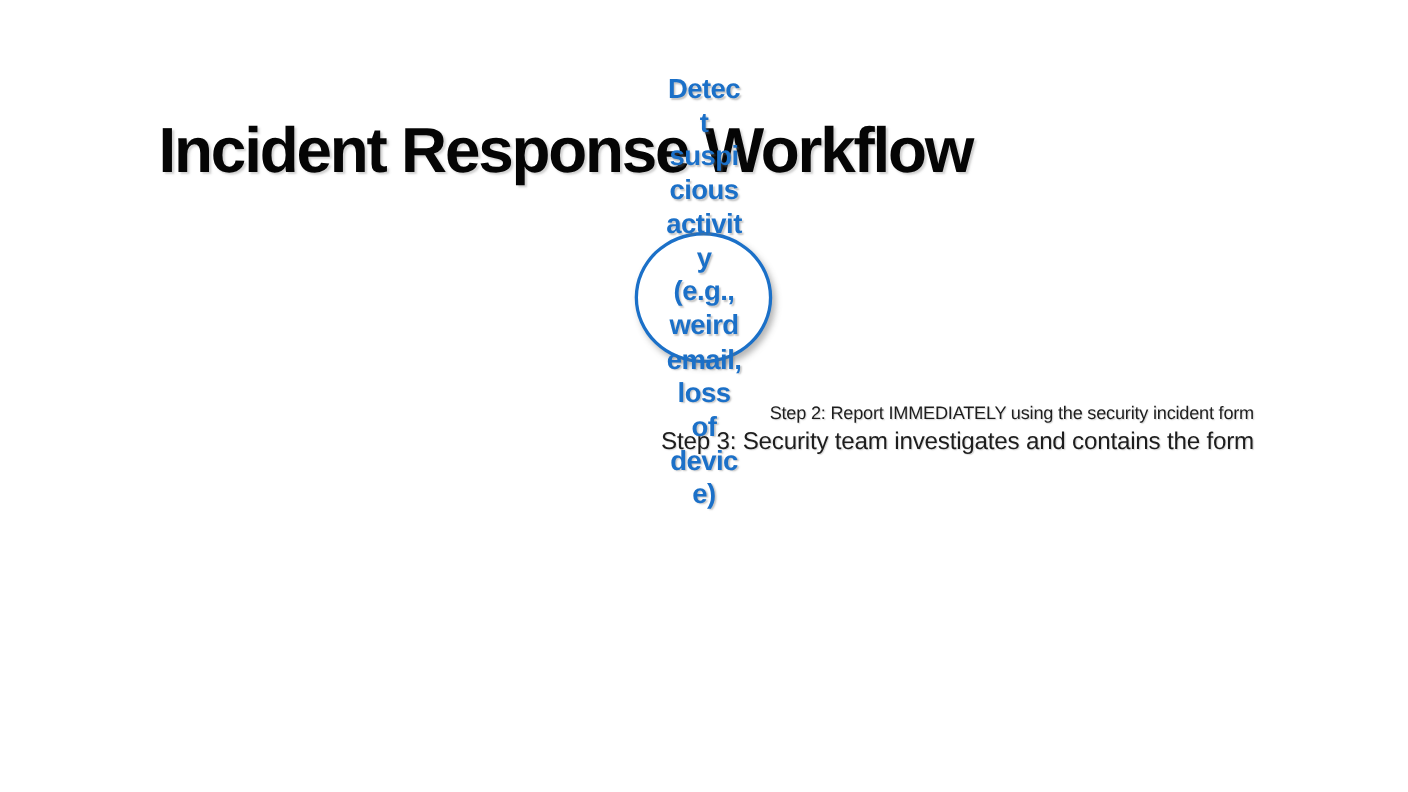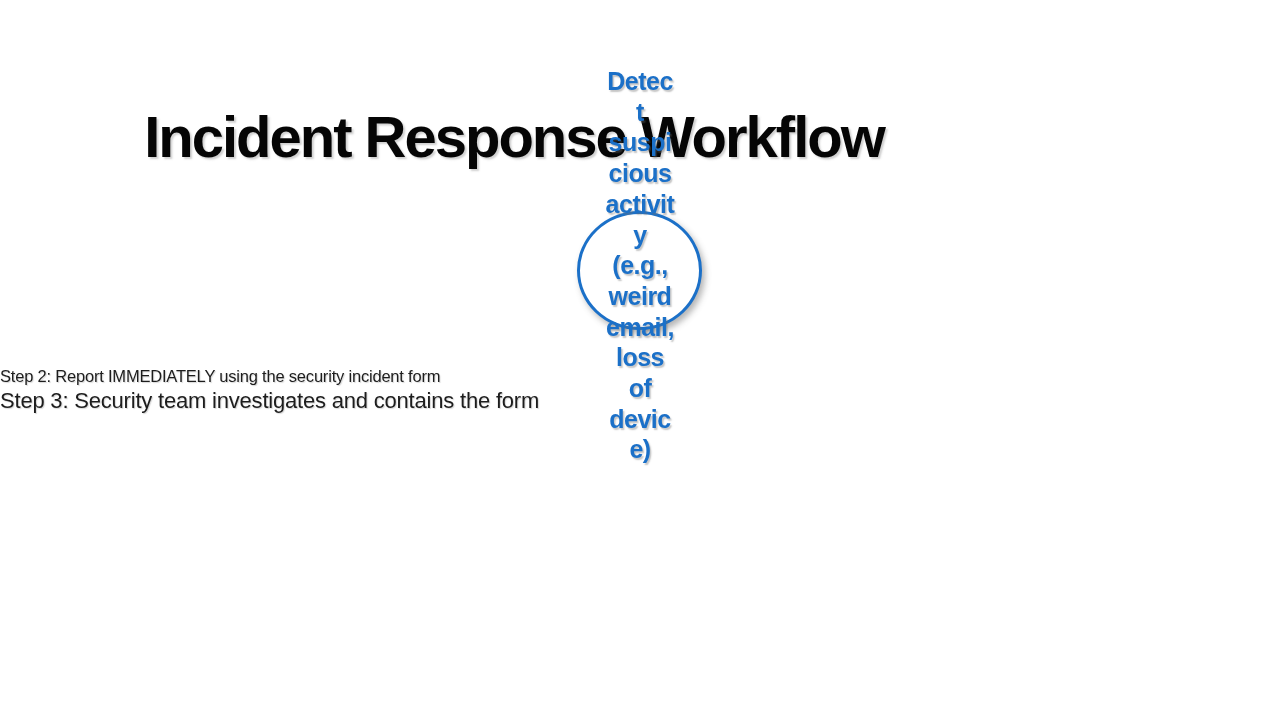--- a/index.html
+++ b/index.html
@@ -54,21 +54,21 @@
     letter-spacing: -0.5px;
     color: #1B70C8;
     white-space: pre-line;
     text-shadow: 1.5px 1.5px 1.5px rgba(110,110,110,0.4);
     z-index: 3;
   }
   .step-line {
     position: absolute;
     left: 0;
     width: 1140px;
-    text-align: left;
+    text-align: right;
     color: #1d1d1d;
     text-shadow: 1px 1px 1px rgba(140,140,140,0.35);
     z-index: 4;
     white-space: nowrap;
   }
   .step-line.small {
     top: 366px;
     font-size: 16.5px;
     line-height: 20px;
     letter-spacing: -0.2px;

